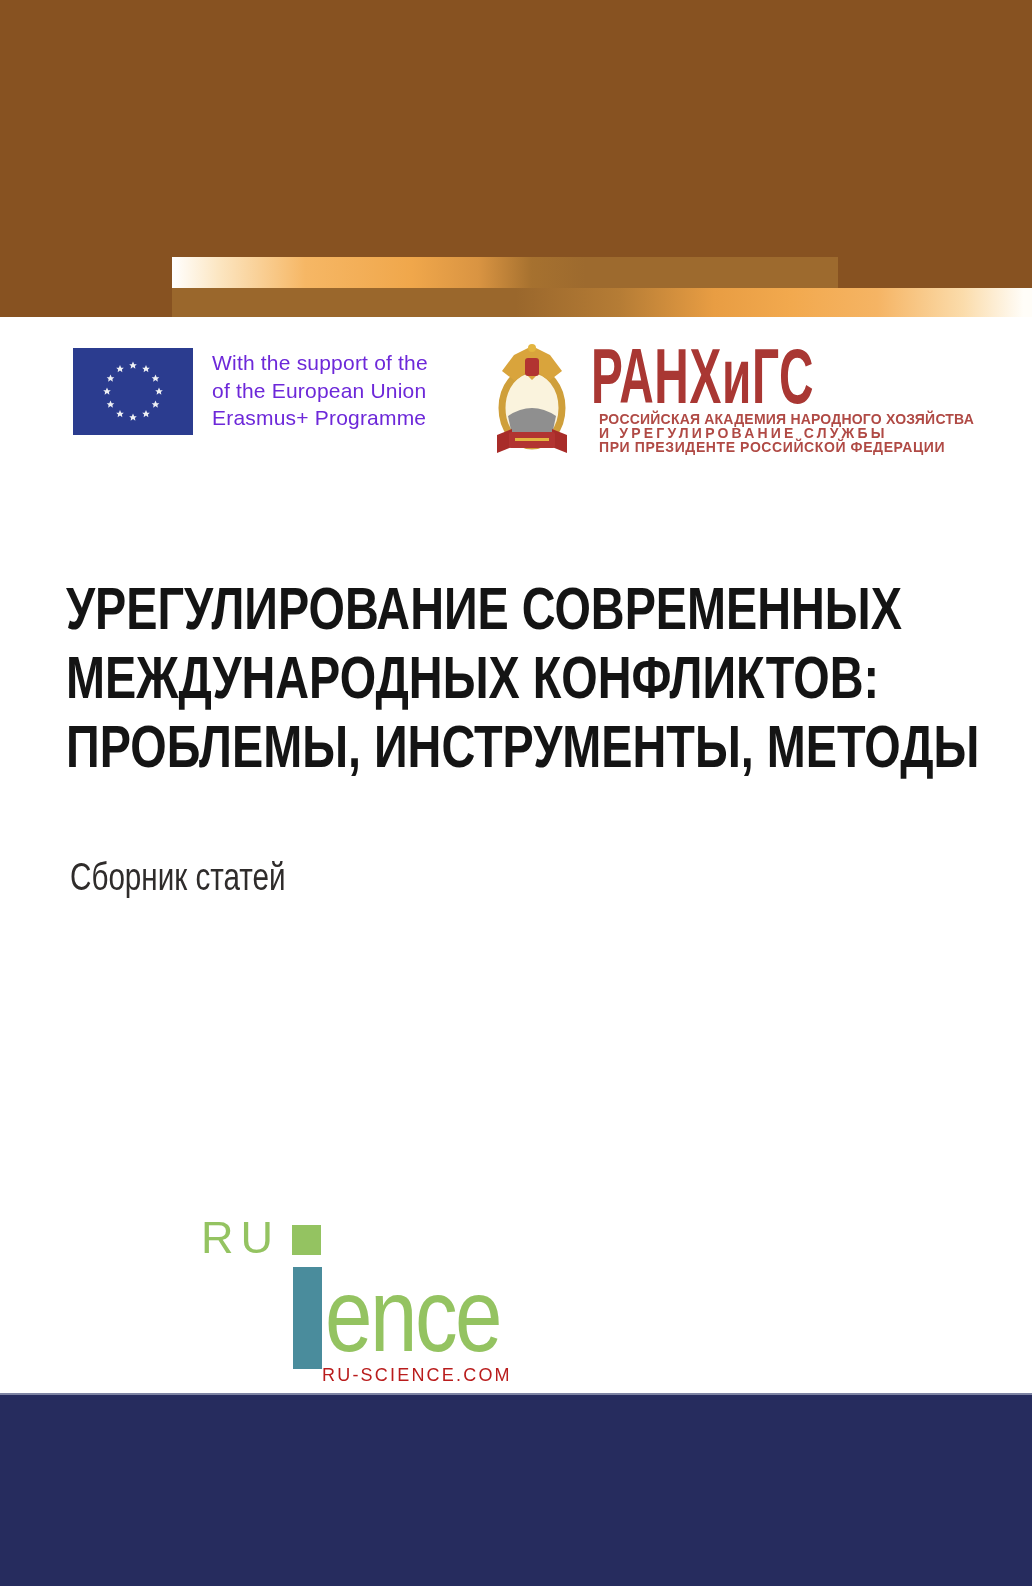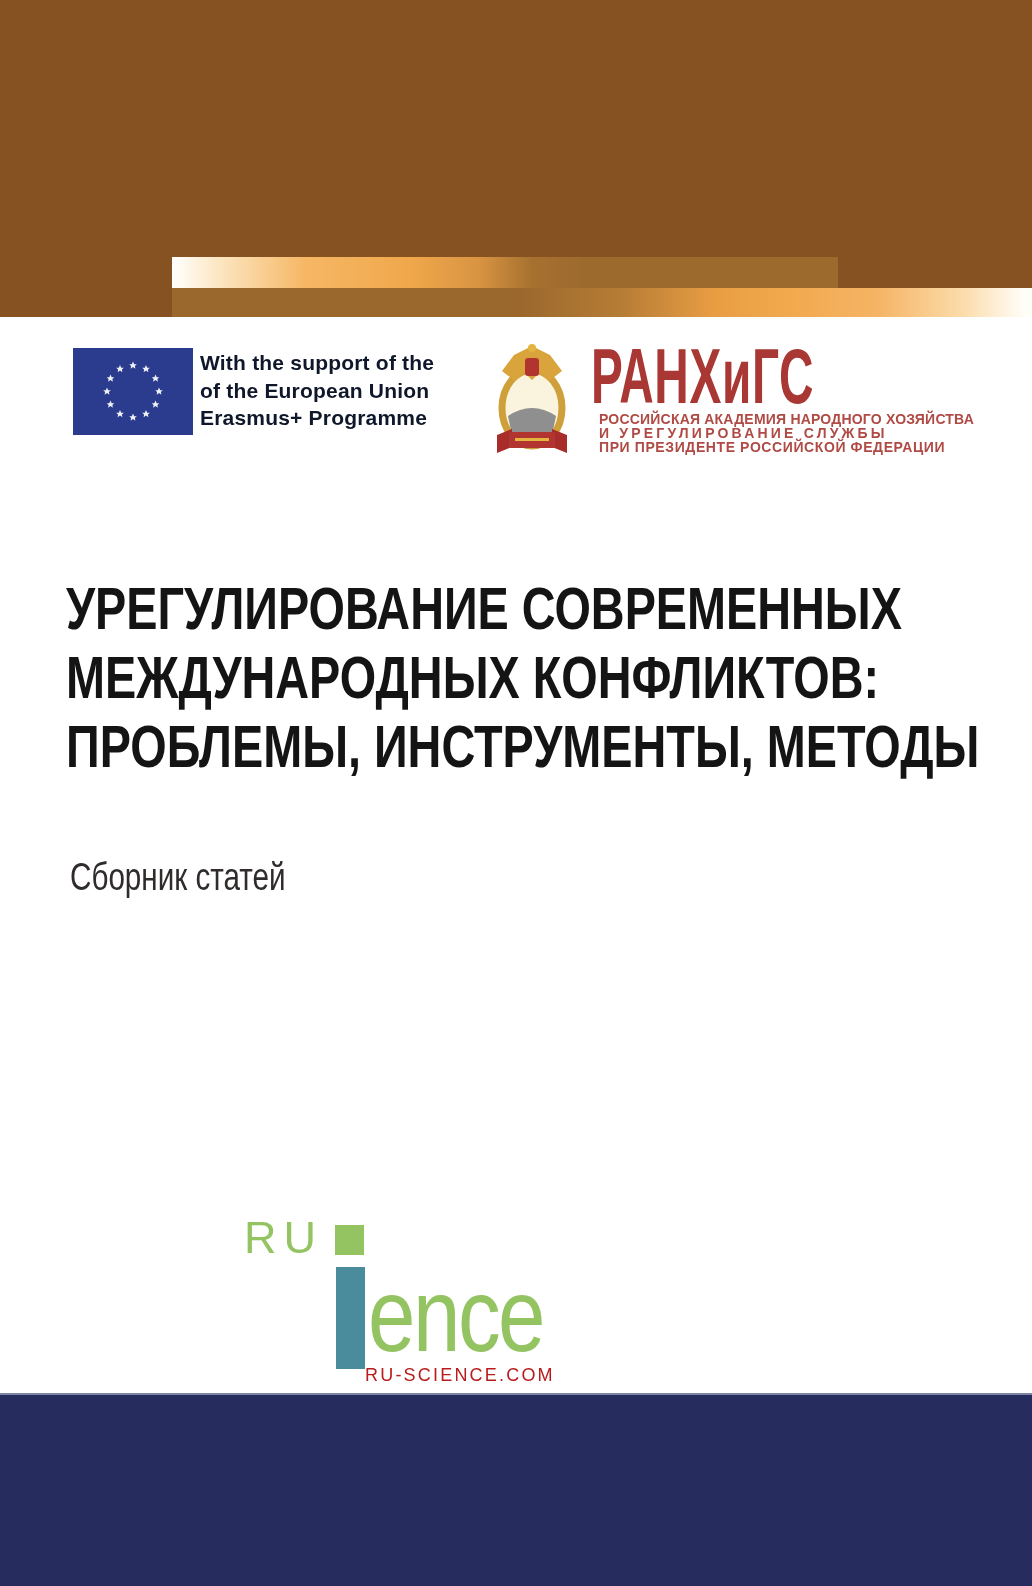--- a/index.html
+++ b/index.html
@@ -13,22 +13,22 @@
     position:absolute;left:172px;top:257px;width:666px;height:31px;
     background:linear-gradient(90deg,#ffffff 0%,#fce6c2 7%,#f6b765 20%,#f0a74b 36%,#d99442 46%,#a6712f 54%,#9d6a2e 62%,#9d6a2e 100%);
   }
   .grad-bar-bottom{
     position:absolute;left:172px;top:288px;width:860px;height:29px;
     background:linear-gradient(90deg,#9a672c 0%,#9a672c 40%,#b57c35 52%,#e89d43 63%,#f2a94e 72%,#f5b464 82%,#fbdcab 92%,#fffdf8 99%);
   }
   
   .eu-flag{position:absolute;left:73px;top:348px;width:120px;height:87px;}
   .eu-text{
-    position:absolute;left:200px;top:349px;width:250px;
-    color:#0f172a;font-weight:bold;font-size:21px;line-height:27.5px;letter-spacing:0.2px;
+    position:absolute;left:212px;top:349px;width:250px;
+    color:#6d28d9;font-weight:normal;font-size:21px;line-height:27.5px;letter-spacing:0.2px;
   }
   .ranepa-emblem{position:absolute;left:492px;top:342px;width:80px;height:114px;}
   .ranepa-acronym{
     position:absolute;left:591px;top:338px;
     font-size:77px;font-weight:bold;color:#a93733;white-space:nowrap;line-height:1;
     transform:scaleX(0.62);transform-origin:0 0;letter-spacing:1px;
   }
   .ranepa-sub{position:absolute;left:583px;top:412px;width:250px;color:#b04a45;font-weight:bold;}
   .ranepa-sub .l{white-space:nowrap;font-size:14px;line-height:14px;padding-left:16px;}
   .ranepa-sub .l1{letter-spacing:0.2px;}
@@ -45,21 +45,21 @@
     font-size:38px;line-height:1;white-space:nowrap;
     transform:scaleX(0.78);transform-origin:0 0;
   }
   
   .editors{position:absolute;left:70px;top:1018px;color:#2f2c2b;font-style:italic;}
   .editors div{
     font-size:25px;line-height:43px;white-space:nowrap;
     transform:scaleX(0.88);transform-origin:0 50%;
   }
   
-  .rusci{position:absolute;left:113px;top:1215px;width:420px;height:180px;margin-left:43px;}
+  .rusci{position:absolute;left:113px;top:1215px;width:420px;height:180px;}
   .ru-text{
     position:absolute;left:88px;top:-2px;color:#94c361;
     font-size:45px;line-height:1.1;letter-spacing:7px;font-weight:normal;
   }
   .green-square{position:absolute;left:179px;top:10px;width:29px;height:30px;background:#94c361;}
   .sci-text{
     position:absolute;left:-2px;top:22px;color:#4a8c9c;
     font-size:130px;font-weight:bold;line-height:1;letter-spacing:-2px;
   }
   .letter-i-block{position:absolute;left:180px;top:52px;width:29px;height:102px;background:#4a8c9c;}

